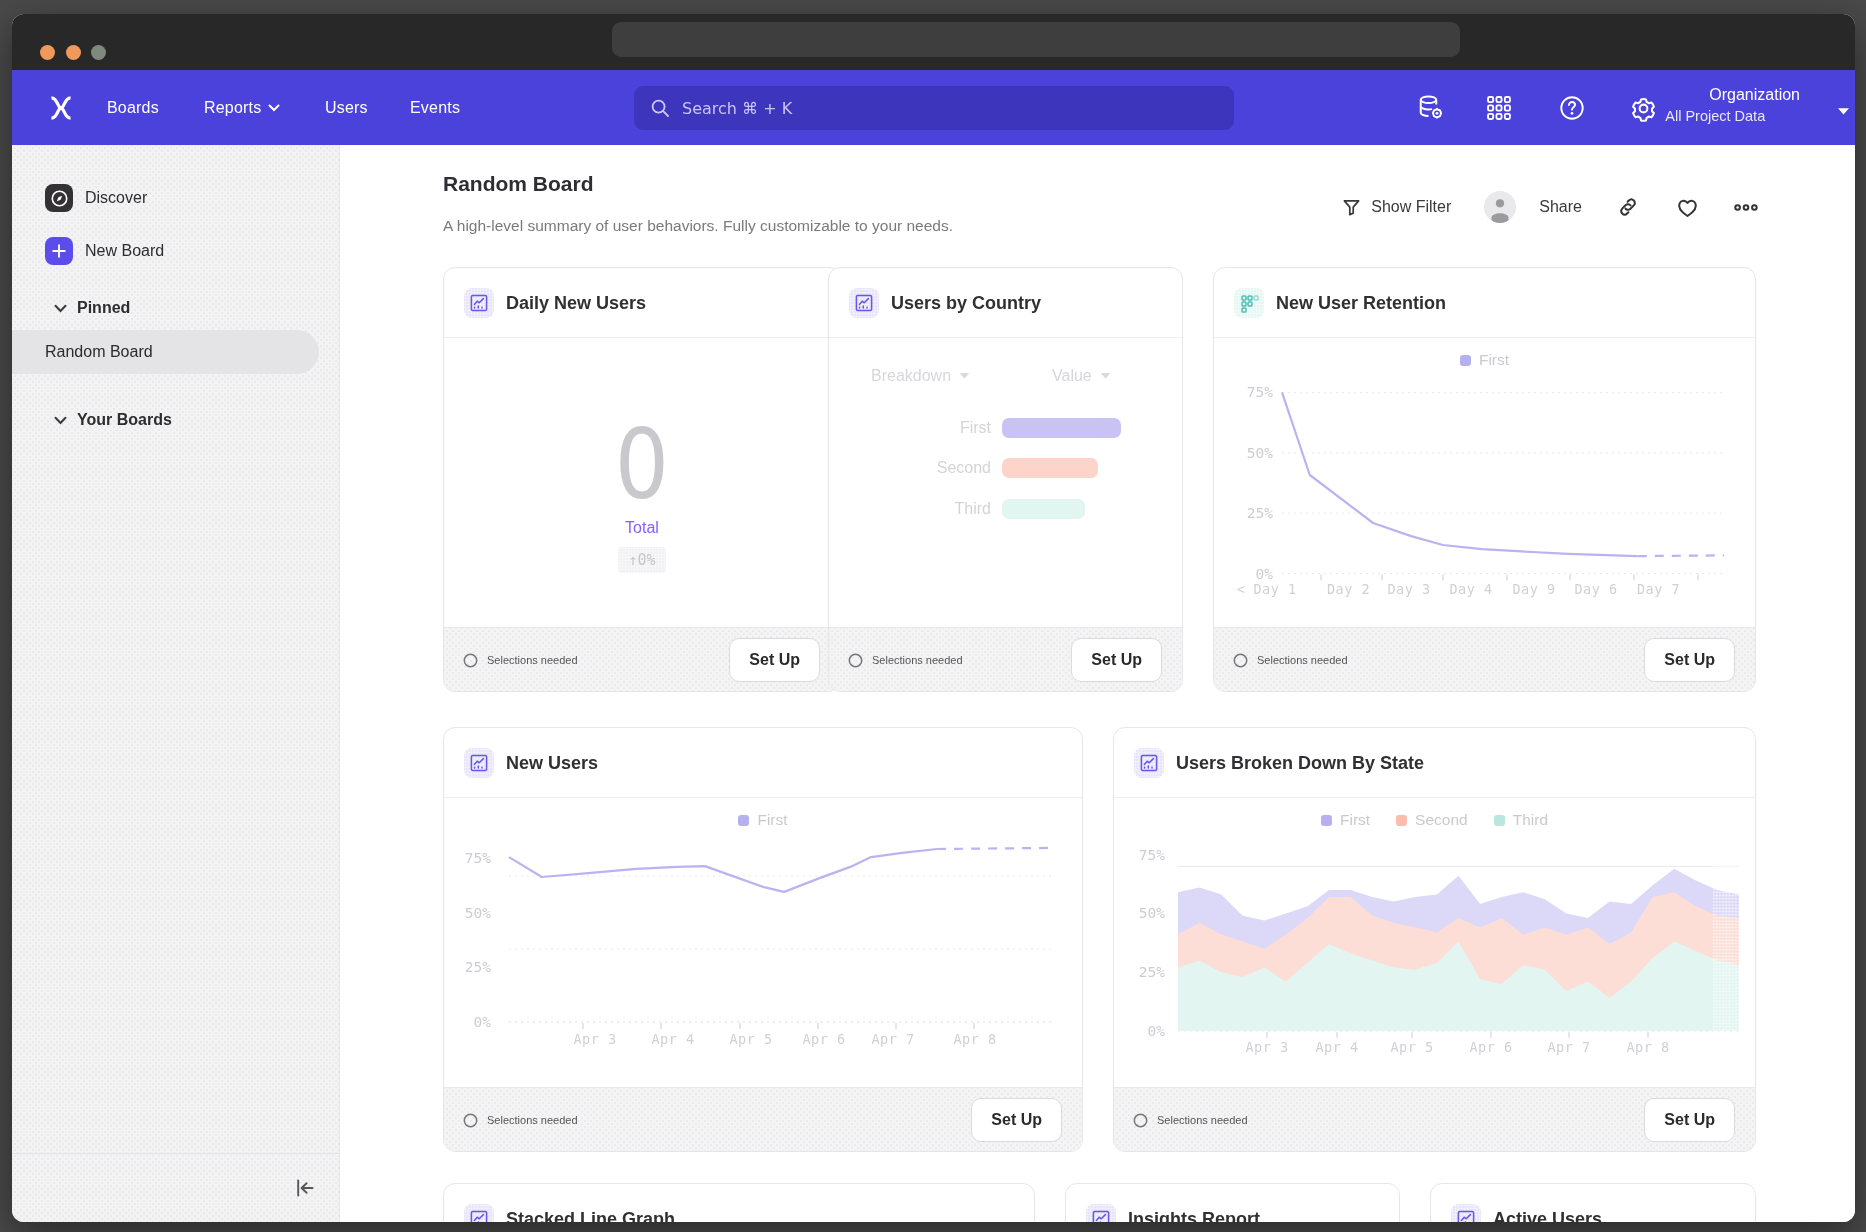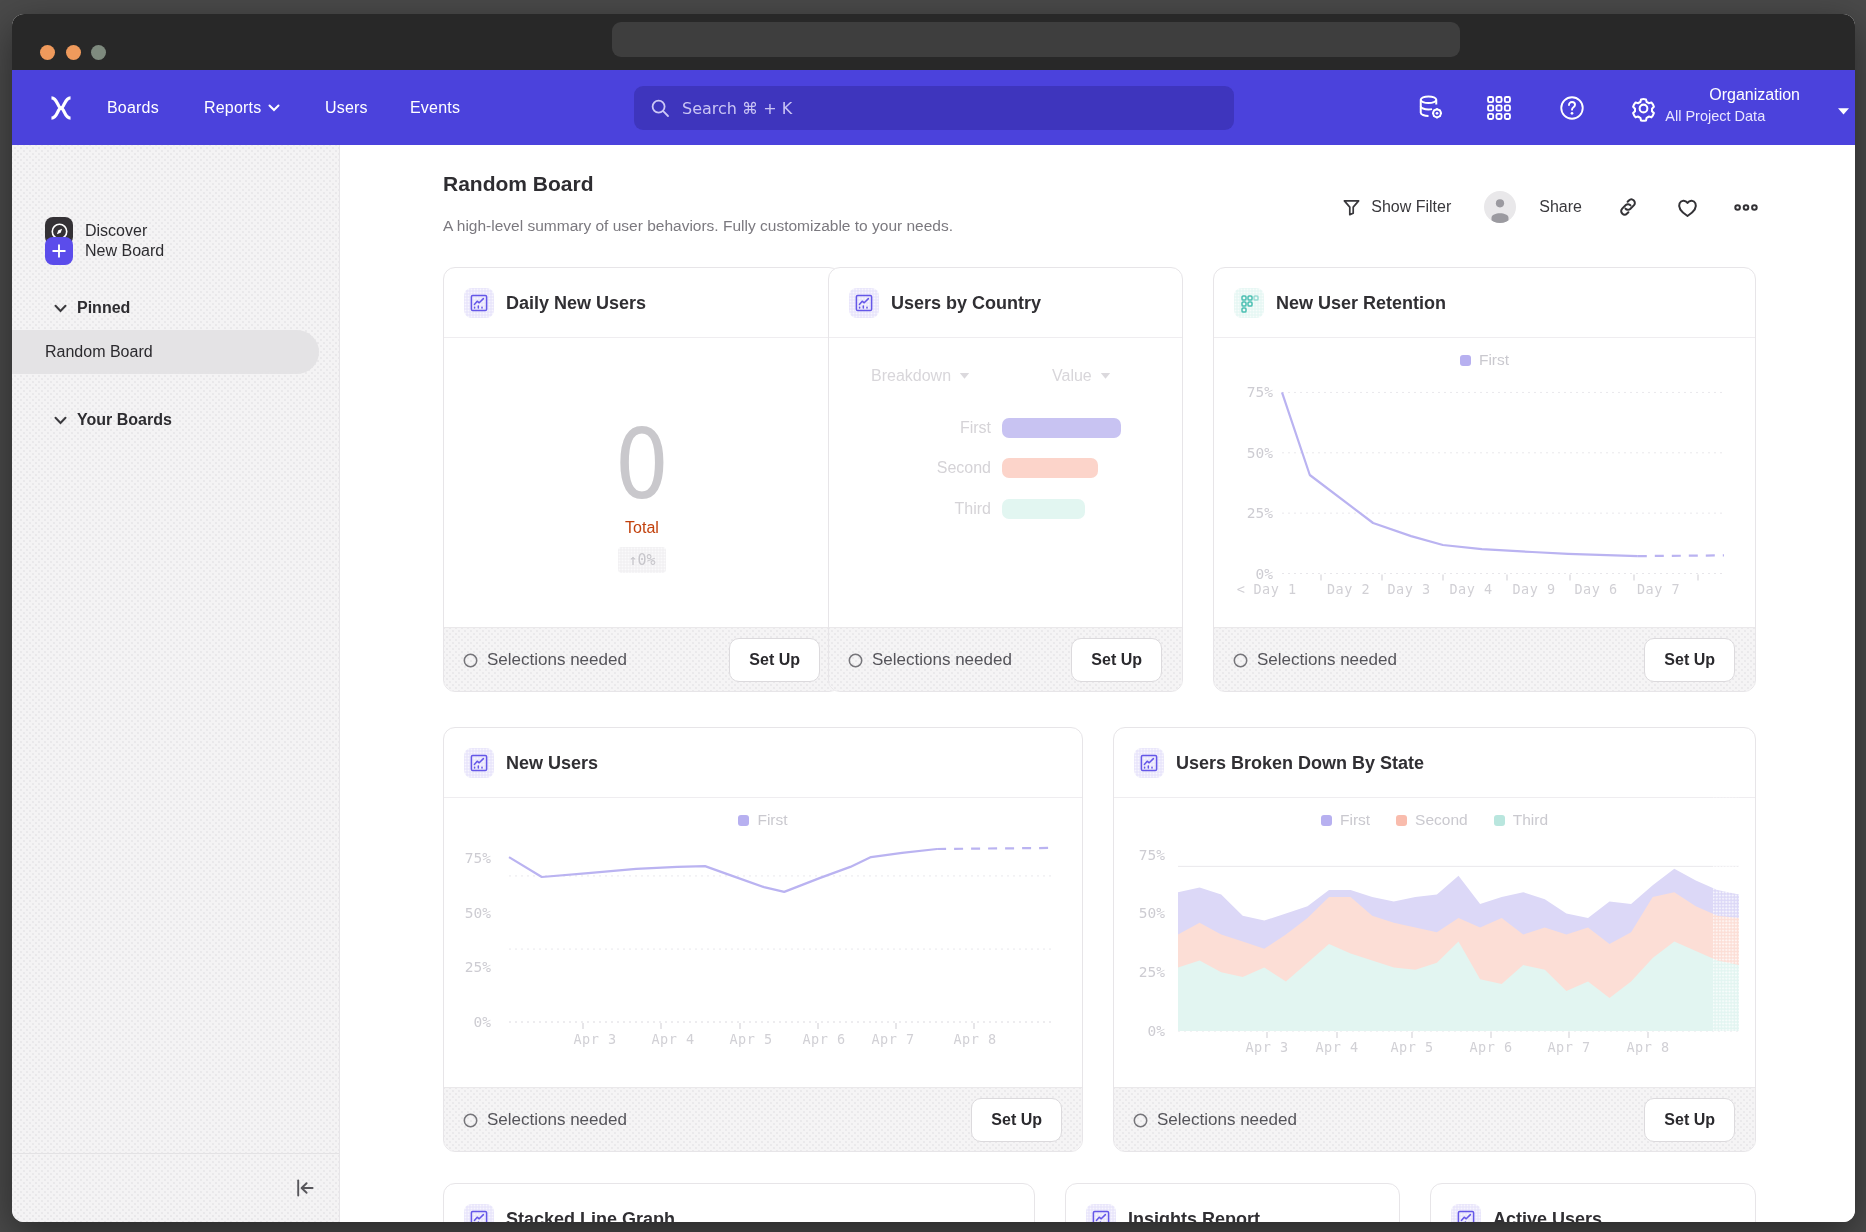--- a/index.html
+++ b/index.html
@@ -28,21 +28,21 @@
   .org .org-name { font-size:16px; font-weight:400; line-height:22px;margin-left:44px; }
   .org .org-proj { font-size:14.5px; font-weight:400; line-height:20px; color:#e9e6ff; }
   .org-caret { position:absolute; right:5px; top:37px; }
 
   
   .content { position:relative; display:flex; height:1077px; }
   .dots-gray { background-image:radial-gradient(rgba(40,40,60,.055) 1px, transparent 1.15px), radial-gradient(rgba(40,40,60,.055) 1px, transparent 1.15px); background-size:6px 6px; background-position:0 0, 3px 3px; }
   .sidebar { position:relative; width:328px; background-color:#f4f3f4; border-right:1px solid #e7e5e8; flex:none; }
   .side-item { position:absolute; left:33px; display:flex; align-items:center; gap:12px; cursor:pointer; }
   .side-item .txt { font-size:16px; font-weight:500; color:#2d2c30; }
-  .si-discover { top:39px;margin-top:33px; }
+  .si-discover { top:39px; }
   .si-newboard { top:92px; }
   .icon-tile { width:28px; height:28px; border-radius:8px; display:flex; align-items:center; justify-content:center; flex:none; }
   .tile-dark { background:#343135; }
   .tile-purple { background:#5b4ceb; }
   .side-section { position:absolute; left:42px; display:flex; align-items:center; gap:10px; cursor:pointer; }
   .side-section .txt { font-size:16px; font-weight:600; color:#2d2c30; }
   .ss-pinned { top:154px;text-align:center; }
   .ss-yourboards { top:266px; }
   .side-pill { position:absolute; left:0; top:185px; width:307px; height:44px; background:#e4e3e5; border-radius:0 22px 22px 0; display:flex; align-items:center; padding-left:33px; font-size:16px; color:#2b2a2e; cursor:pointer; }
   .side-divider { position:absolute; left:0; top:1008px; width:100%; height:1px; background:#e3e2e4; }
@@ -61,29 +61,29 @@
   
   .card { position:absolute; background:#fff; border:1px solid #e7e5e8; border-radius:12px; }
   .card-header { position:absolute; left:0; top:0; right:0; height:70px; border-bottom:1px solid #efedf0; }
   .card-icon { position:absolute; left:20px; top:20px; width:30px; height:30px; border-radius:8px; display:flex; align-items:center; justify-content:center; }
   .ci-lavender { background:#e9e6fb; }
   .ci-mint { background:#e7f7f4; }
   .teal-dots { background-image:radial-gradient(rgba(55,180,162,.6) 1.1px, transparent 1.3px); background-size:4.4px 4.4px; }
   .chip-dots { background-image:radial-gradient(rgba(255,255,255,.65) 0.9px, transparent 1.05px); background-size:3px 3px; }
   .card-title { position:absolute; left:62px; top:0; height:70px; display:flex; align-items:center; font-size:18px; font-weight:700; color:#302f33; }
   .card-footer { position:absolute; left:0; right:0; bottom:0; height:64px; background-color:#f5f4f5; border-top:1px solid #eae8ea; border-radius:0 0 11px 11px; }
-  .cf-status { position:absolute; left:19px; top:0; height:64px; display:flex; align-items:center; gap:9px; font-size:17px; color:#55545a; }
+  .cf-status { position:absolute; left:19px; top:0; height:64px; display:flex; align-items:center; gap:9px; font-size:11px; color:#55545a; }
   .setup-btn { position:absolute; right:20px; top:10px; height:44px; padding:0 19px; background:#fff; border:1px solid #dcdadd; border-radius:10px; font-size:16px; font-weight:700; color:#2a292d; display:flex; align-items:center; cursor:pointer; font-family:"Liberation Sans", sans-serif; }
 
   .mono { font-family:"DejaVu Sans Mono", monospace; }
 
   
   .dnu-body { position:absolute; left:0; right:0; top:70px; bottom:64px; display:flex; flex-direction:column; align-items:center; }
   .dnu-zero { margin-top:90px; font-size:97px; line-height:74px; color:#c9c8cc; font-family:"DejaVu Sans", sans-serif; font-weight:400; transform:scaleX(.88); }
-  .dnu-total { margin-top:17px; font-size:16px; color:#c2410c; }
+  .dnu-total { margin-top:17px; font-size:16px; color:#8b5cf6; }
   .dnu-badge { margin-top:10px; padding:4px 10px; border-radius:4px; background-color:#f2f1f3; font-size:15px; color:#c7c6cb; }
 
   
   .ubc-dd { position:absolute; display:flex; align-items:center; gap:8px; font-size:16px; color:#d8d6da; }
   .ubc-label { position:absolute; text-align:right; font-size:16px; color:#d5d3d7; }
   .ubc-bar { position:absolute; height:20px; border-radius:7px; }
 
   
   .chart-legend { position:absolute; left:0; right:0; display:flex; justify-content:center; gap:26px; }
   .legend-item { display:flex; align-items:center; gap:8px; font-size:15.5px; color:#cac9cf; }

